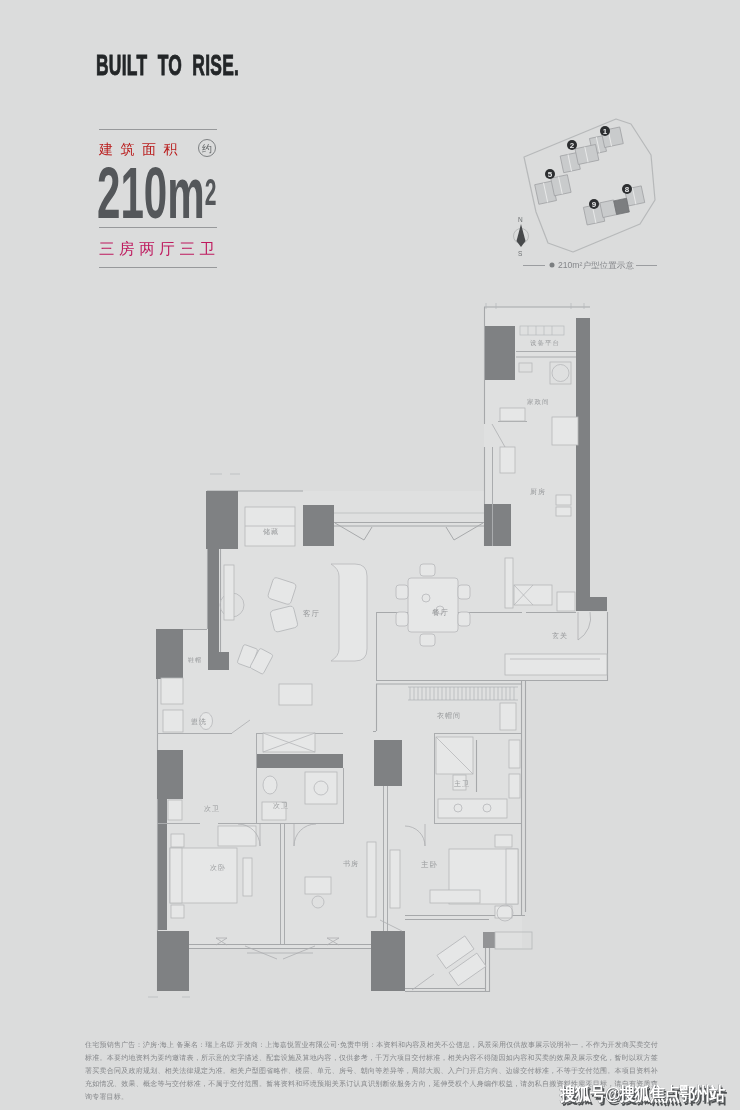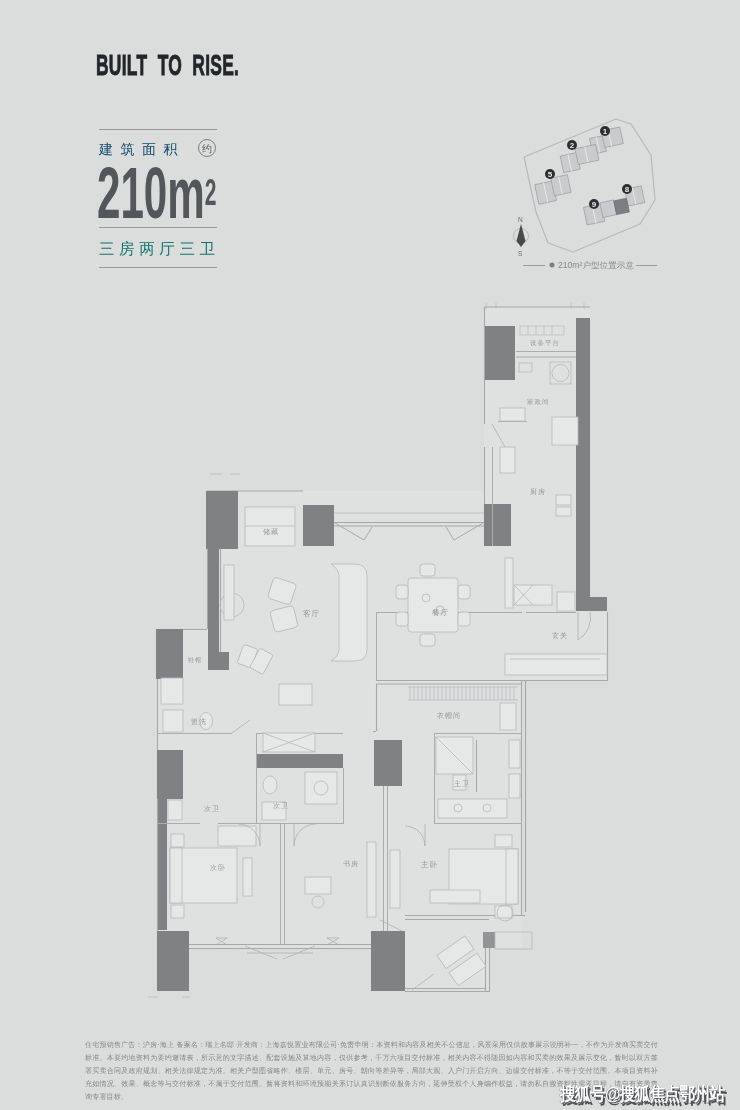--- a/index.html
+++ b/index.html
@@ -7,29 +7,29 @@
        font-family:"Liberation Sans", sans-serif;}
   .abs{position:absolute;}
 </style>
 </head>
 <body>
 
 <div class="abs" style="left:96px;top:48px;font-size:30px;font-weight:bold;color:#232628;transform:scaleX(0.58);transform-origin:0 0;letter-spacing:0.5px;white-space:nowrap;-webkit-text-stroke:0.9px #232628;">BUILT&nbsp; TO&nbsp; RISE.</div>
 
 <div class="abs" style="left:99px;top:129px;width:118px;height:1px;background:#97999b;"></div>
 
-<div class="abs" style="left:99px;top:141px;font-size:14px;color:#0c4a6e;letter-spacing:7.5px;white-space:nowrap;">建筑面积</div>
+<div class="abs" style="left:99px;top:141px;font-size:14px;color:#b91c1c;letter-spacing:7.5px;white-space:nowrap;">建筑面积</div>
 
 <div class="abs" style="left:198px;top:139px;width:18px;height:18px;border:1px solid #7d8082;border-radius:50%;color:#5c6062;font-size:10px;line-height:18px;text-align:center;box-sizing:border-box;">约</div>
 
 <div class="abs" style="left:97px;top:157px;font-size:72px;font-weight:bold;color:#54575a;transform:scaleX(0.585);transform-origin:0 0;letter-spacing:0px;white-space:nowrap;line-height:1.0;">210m<span style="font-size:36px;vertical-align:13px;">2</span></div>
 
 <div class="abs" style="left:99px;top:227px;width:118px;height:1px;background:#97999b;"></div>
 
-<div class="abs" style="left:99px;top:239px;font-size:15.5px;color:#0f766e;letter-spacing:4.6px;white-space:nowrap;">三房两厅三卫</div>
+<div class="abs" style="left:99px;top:239px;font-size:15.5px;color:#be185d;letter-spacing:4.6px;white-space:nowrap;">三房两厅三卫</div>
 
 <div class="abs" style="left:99px;top:267px;width:118px;height:1px;background:#97999b;"></div>
 
 <svg class="abs" style="left:0;top:0;" width="740" height="1110" viewBox="0 0 740 1110">
 <g id="siteplan">
 
   <path d="M 616,119 L 524,157 L 536,212 L 548,243 L 573,252 L 640,224 L 655,200 L 651,155 L 631,124 Z" fill="none" stroke="#b3b5b6" stroke-width="1.2" stroke-linejoin="round" opacity="0.9" transform="translate(0,0)"></path>
 
   <g transform="rotate(-12 607 144)" fill="#c9cbcc" stroke="#9b9da0" stroke-width="0.7">
     <rect x="591" y="135" width="14" height="16"></rect>

